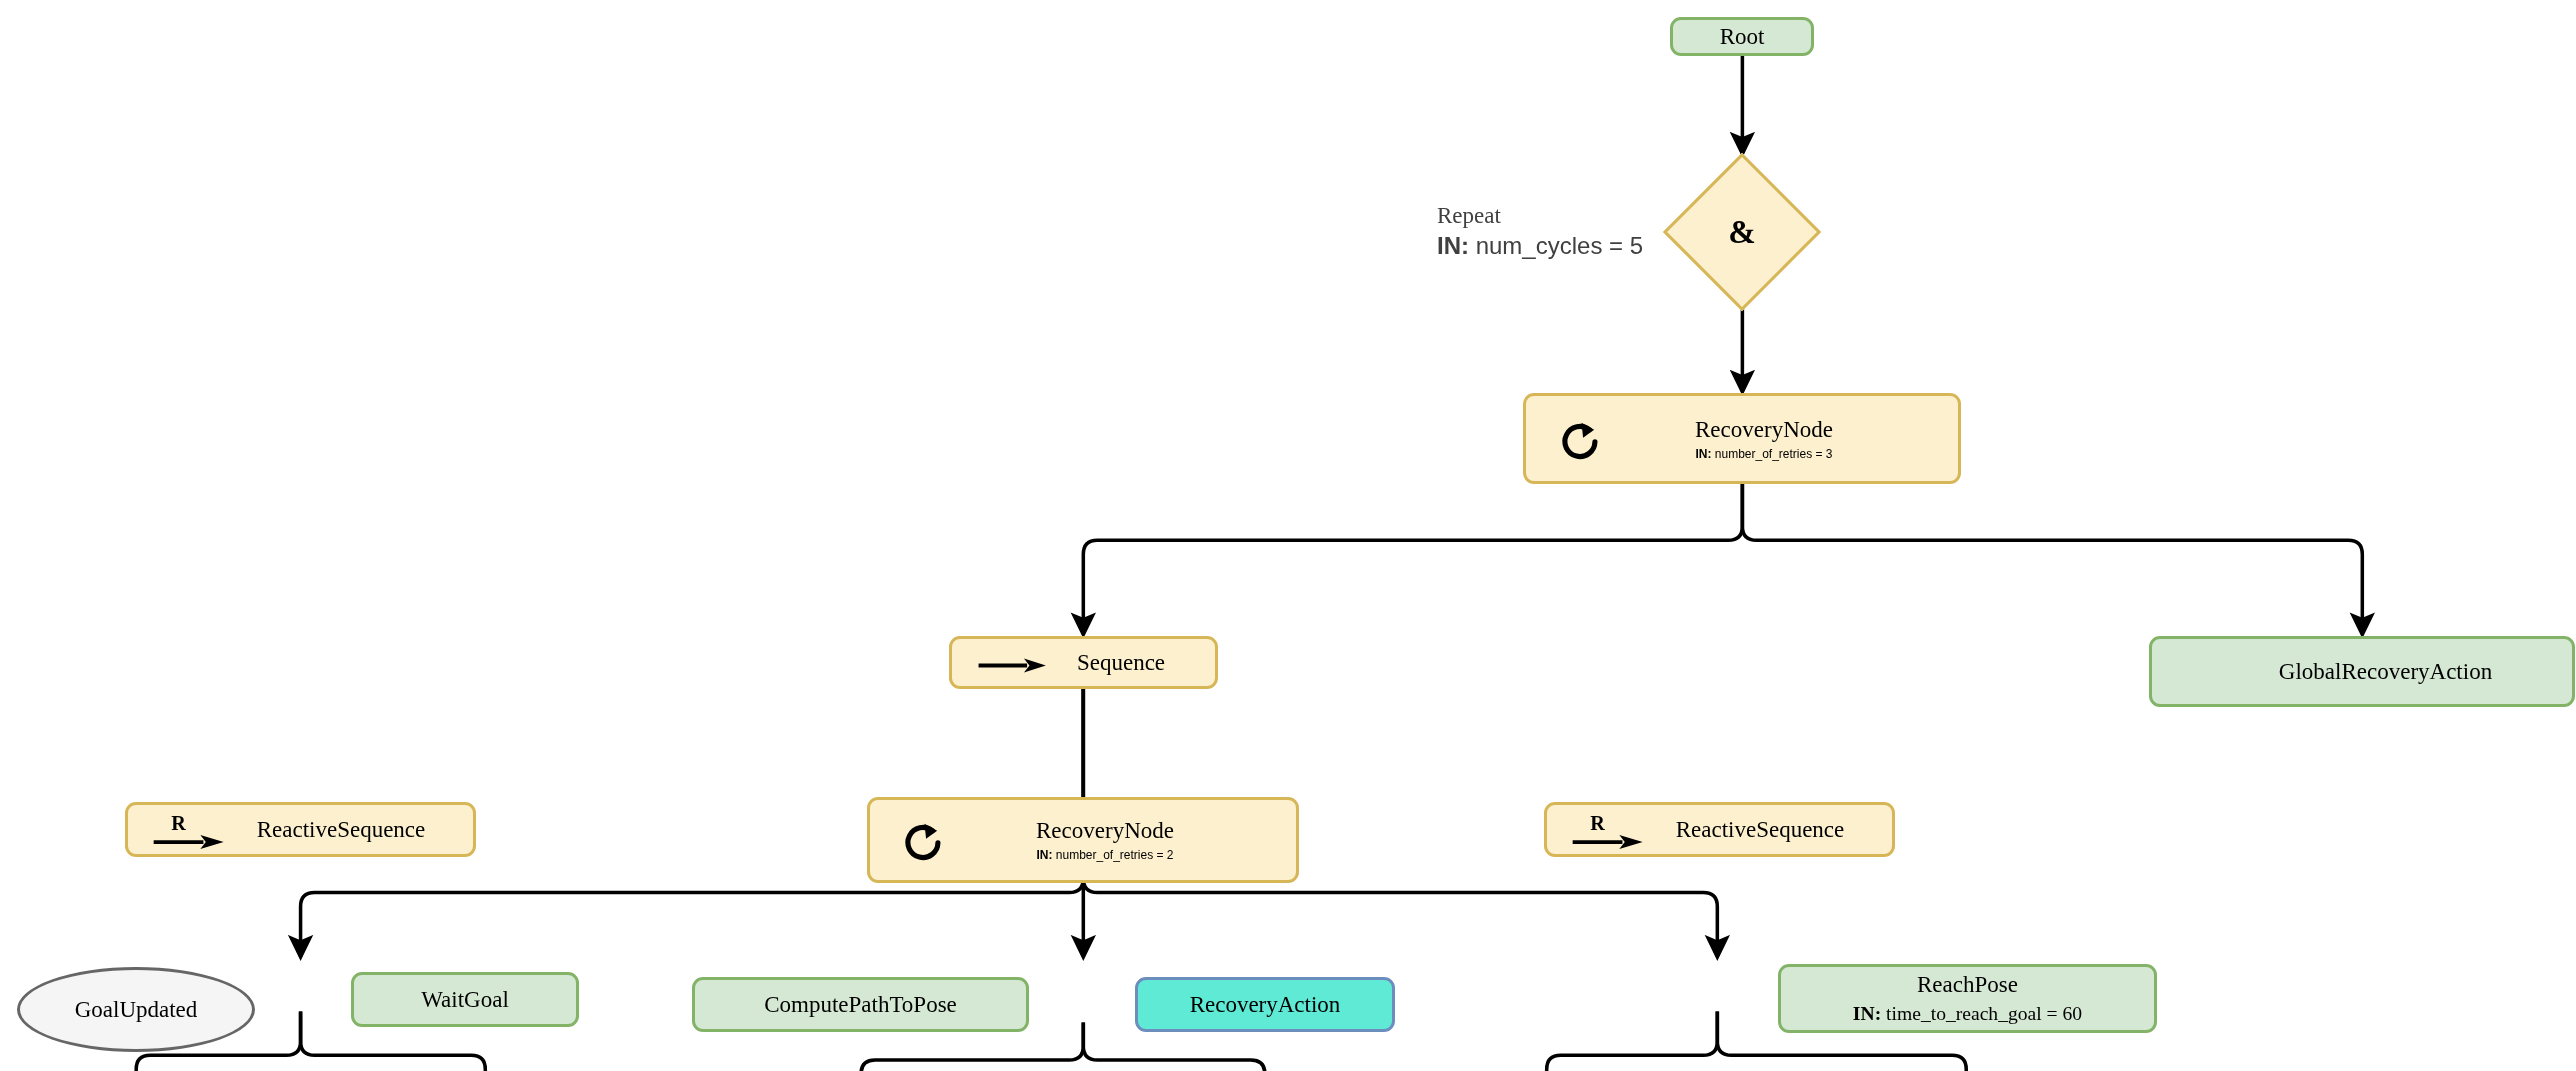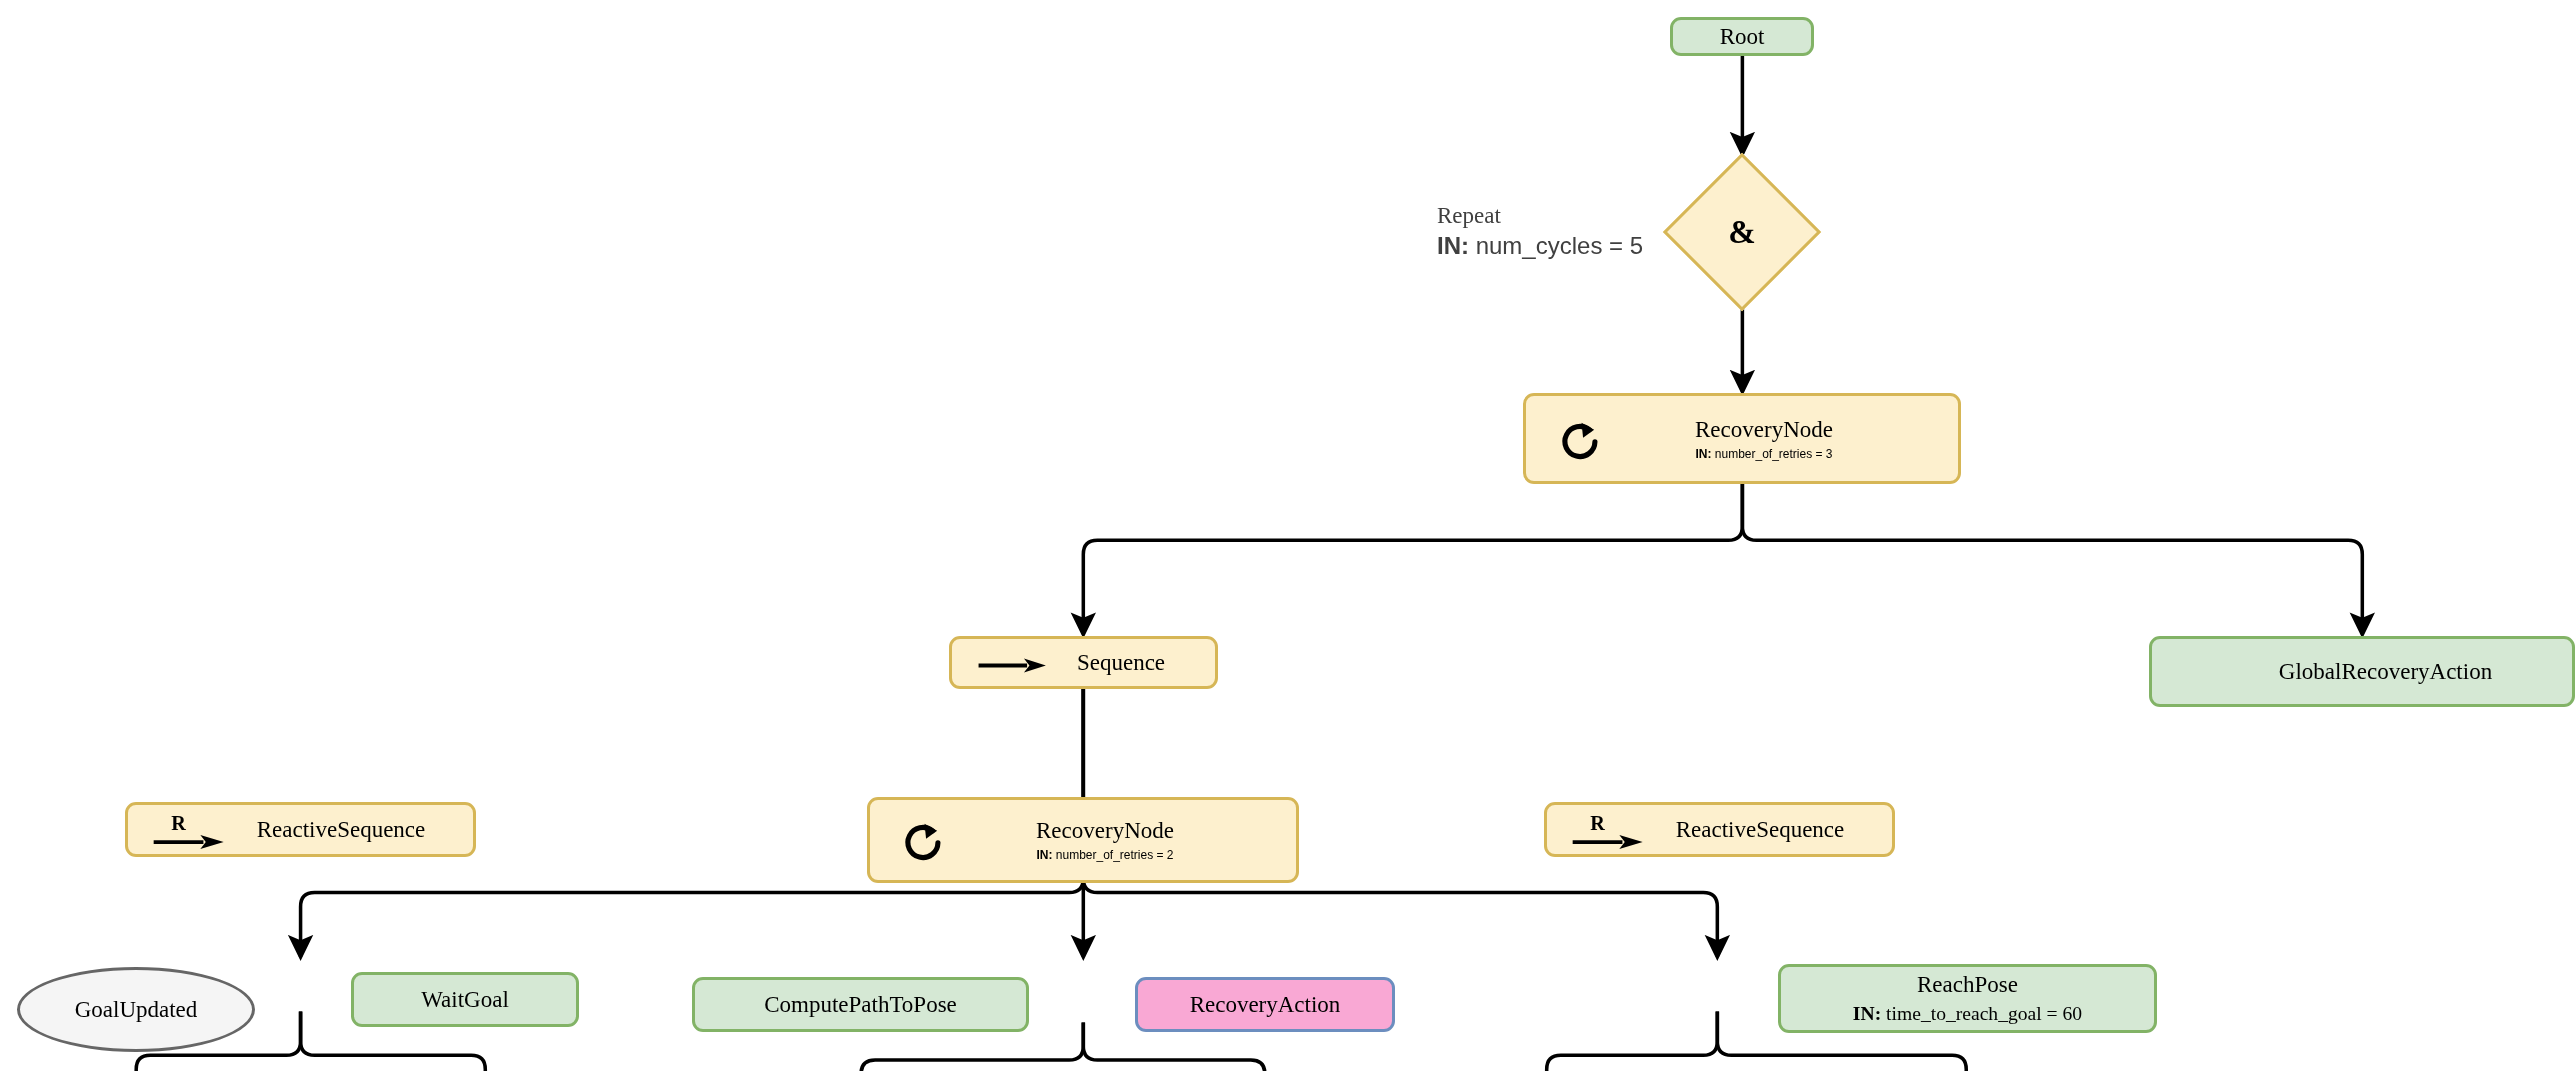--- a/index.html
+++ b/index.html
@@ -38,21 +38,21 @@
     border-width: 3.1px;
     border-style: solid;
   }
   .node.ellipse {
     border-radius: 50%;
     border-width: 3.1px;
     border-style: solid;
   }
   .fill-green  { background: #d5e8d4; border-color: #82b366; }
   .fill-yellow { background: #fdf0ce; border-color: #d6b656; }
-  .fill-blue   { background: #f9a8d4; border-color: #6c8ebf; }
+  .fill-blue   { background: #5eead4; border-color: #6c8ebf; }
   .fill-grey   { background: #f5f5f5; border-color: #666666; }
 
   .node-title {
     font-family: "Liberation Serif", "DejaVu Serif", serif;
     font-size: 23px;
     white-space: nowrap;
   }
   .node-port {
     font-family: Liberation Sans, sans-serif;
     font-size: 12px;

